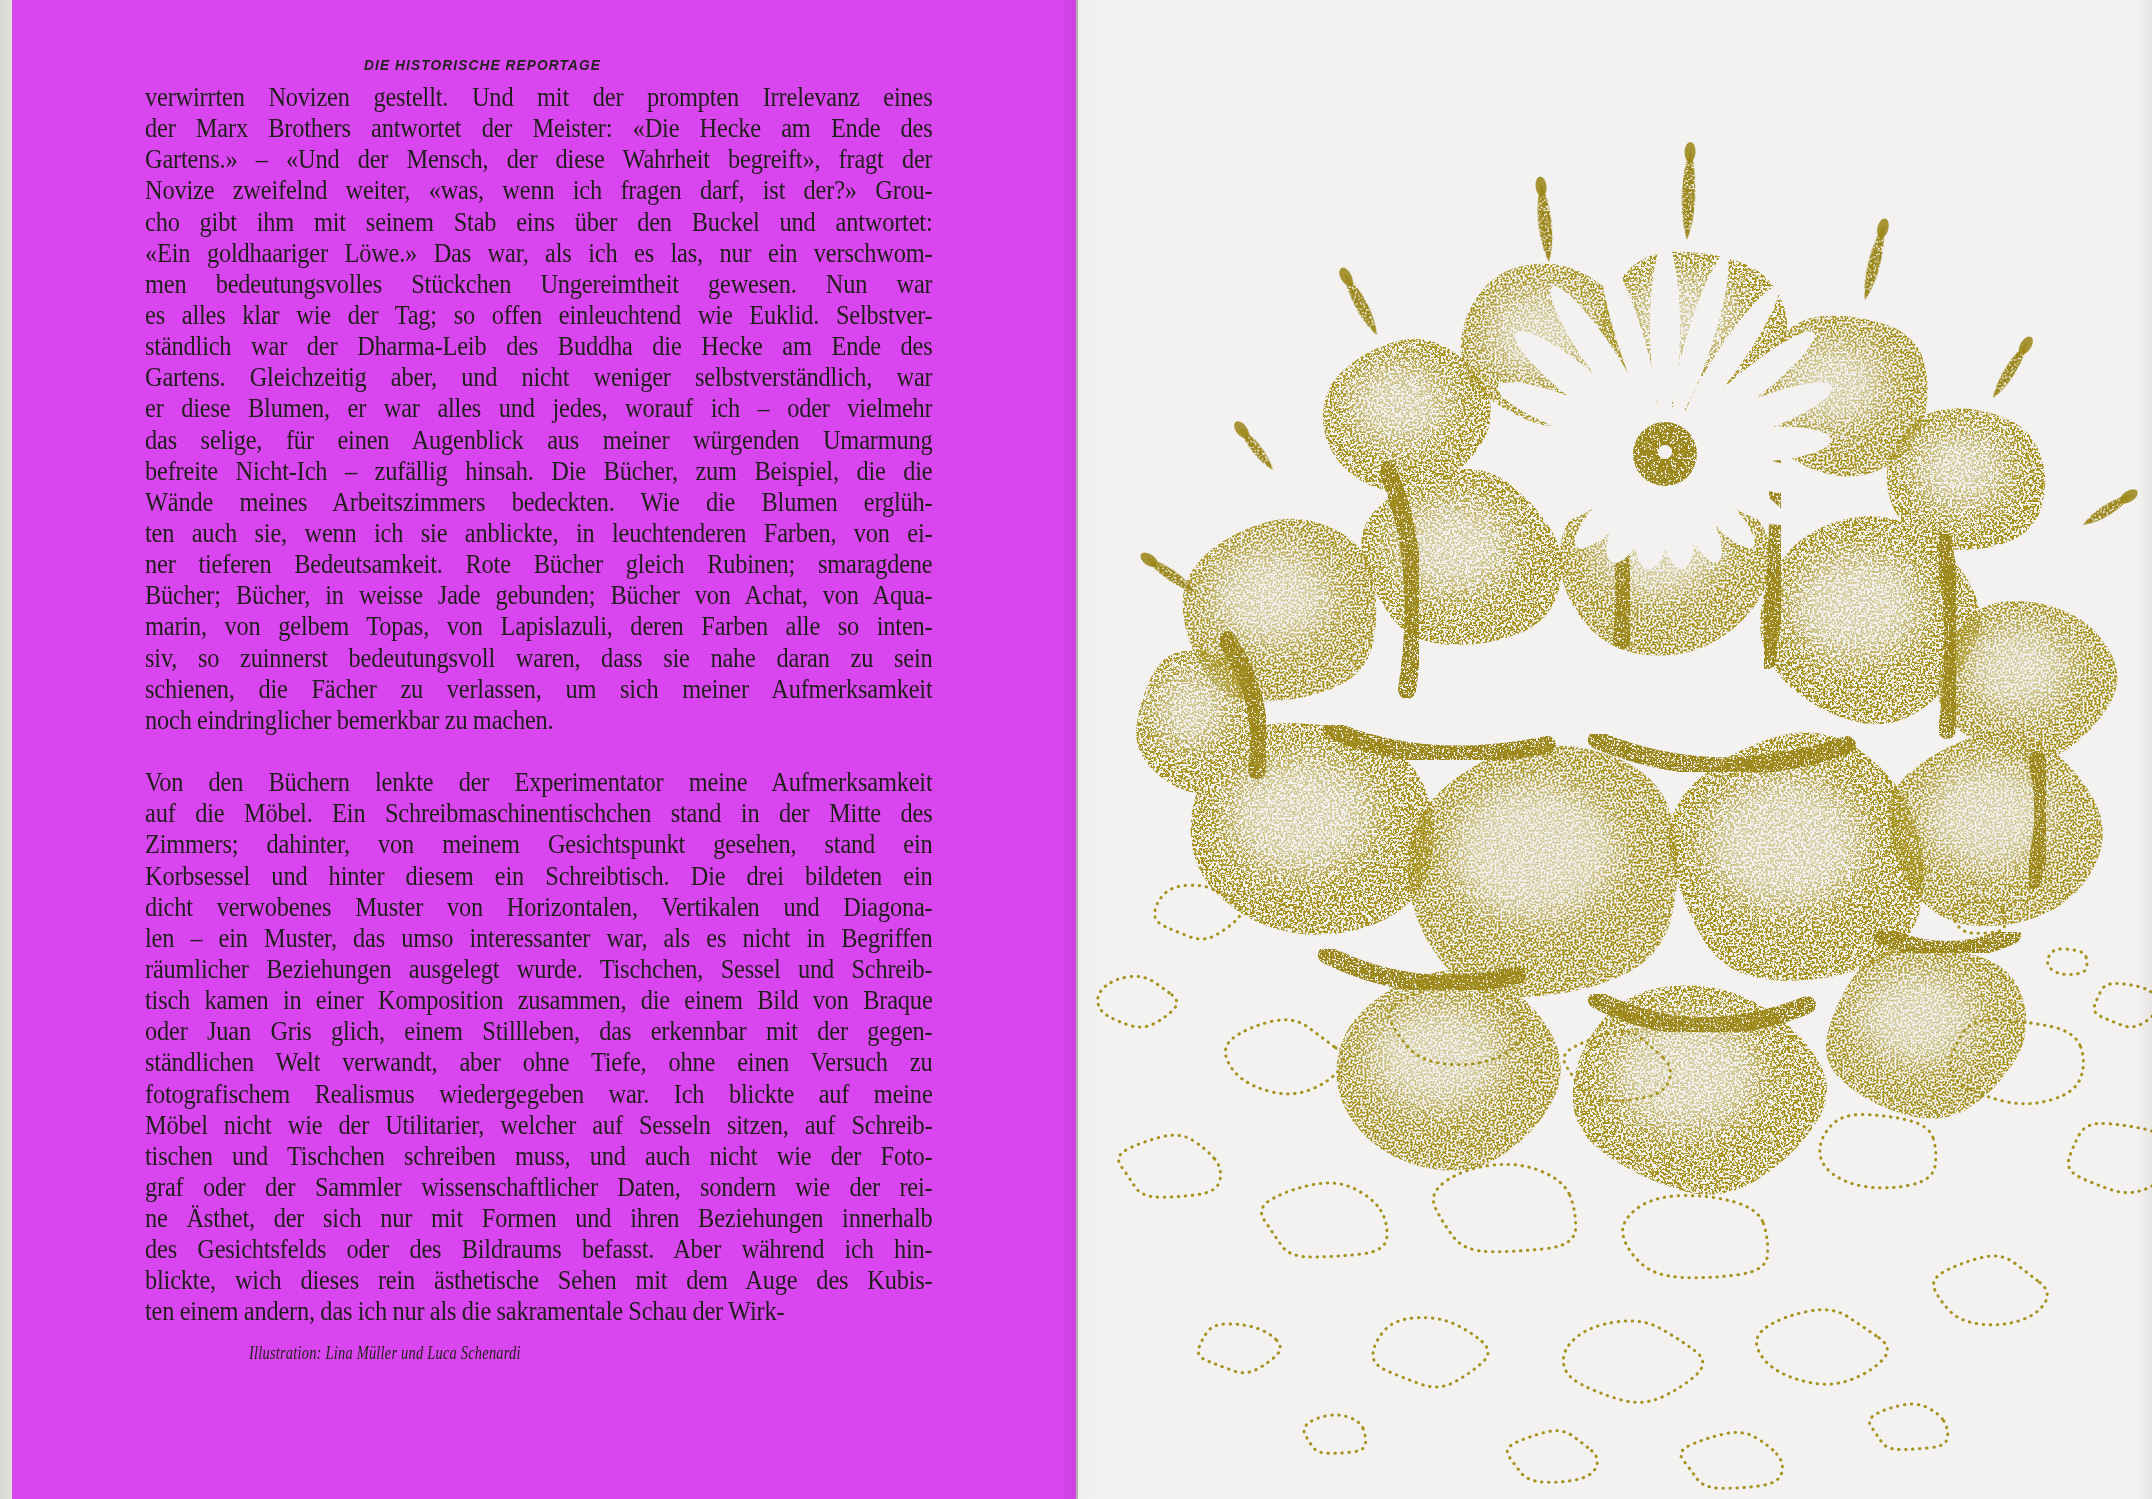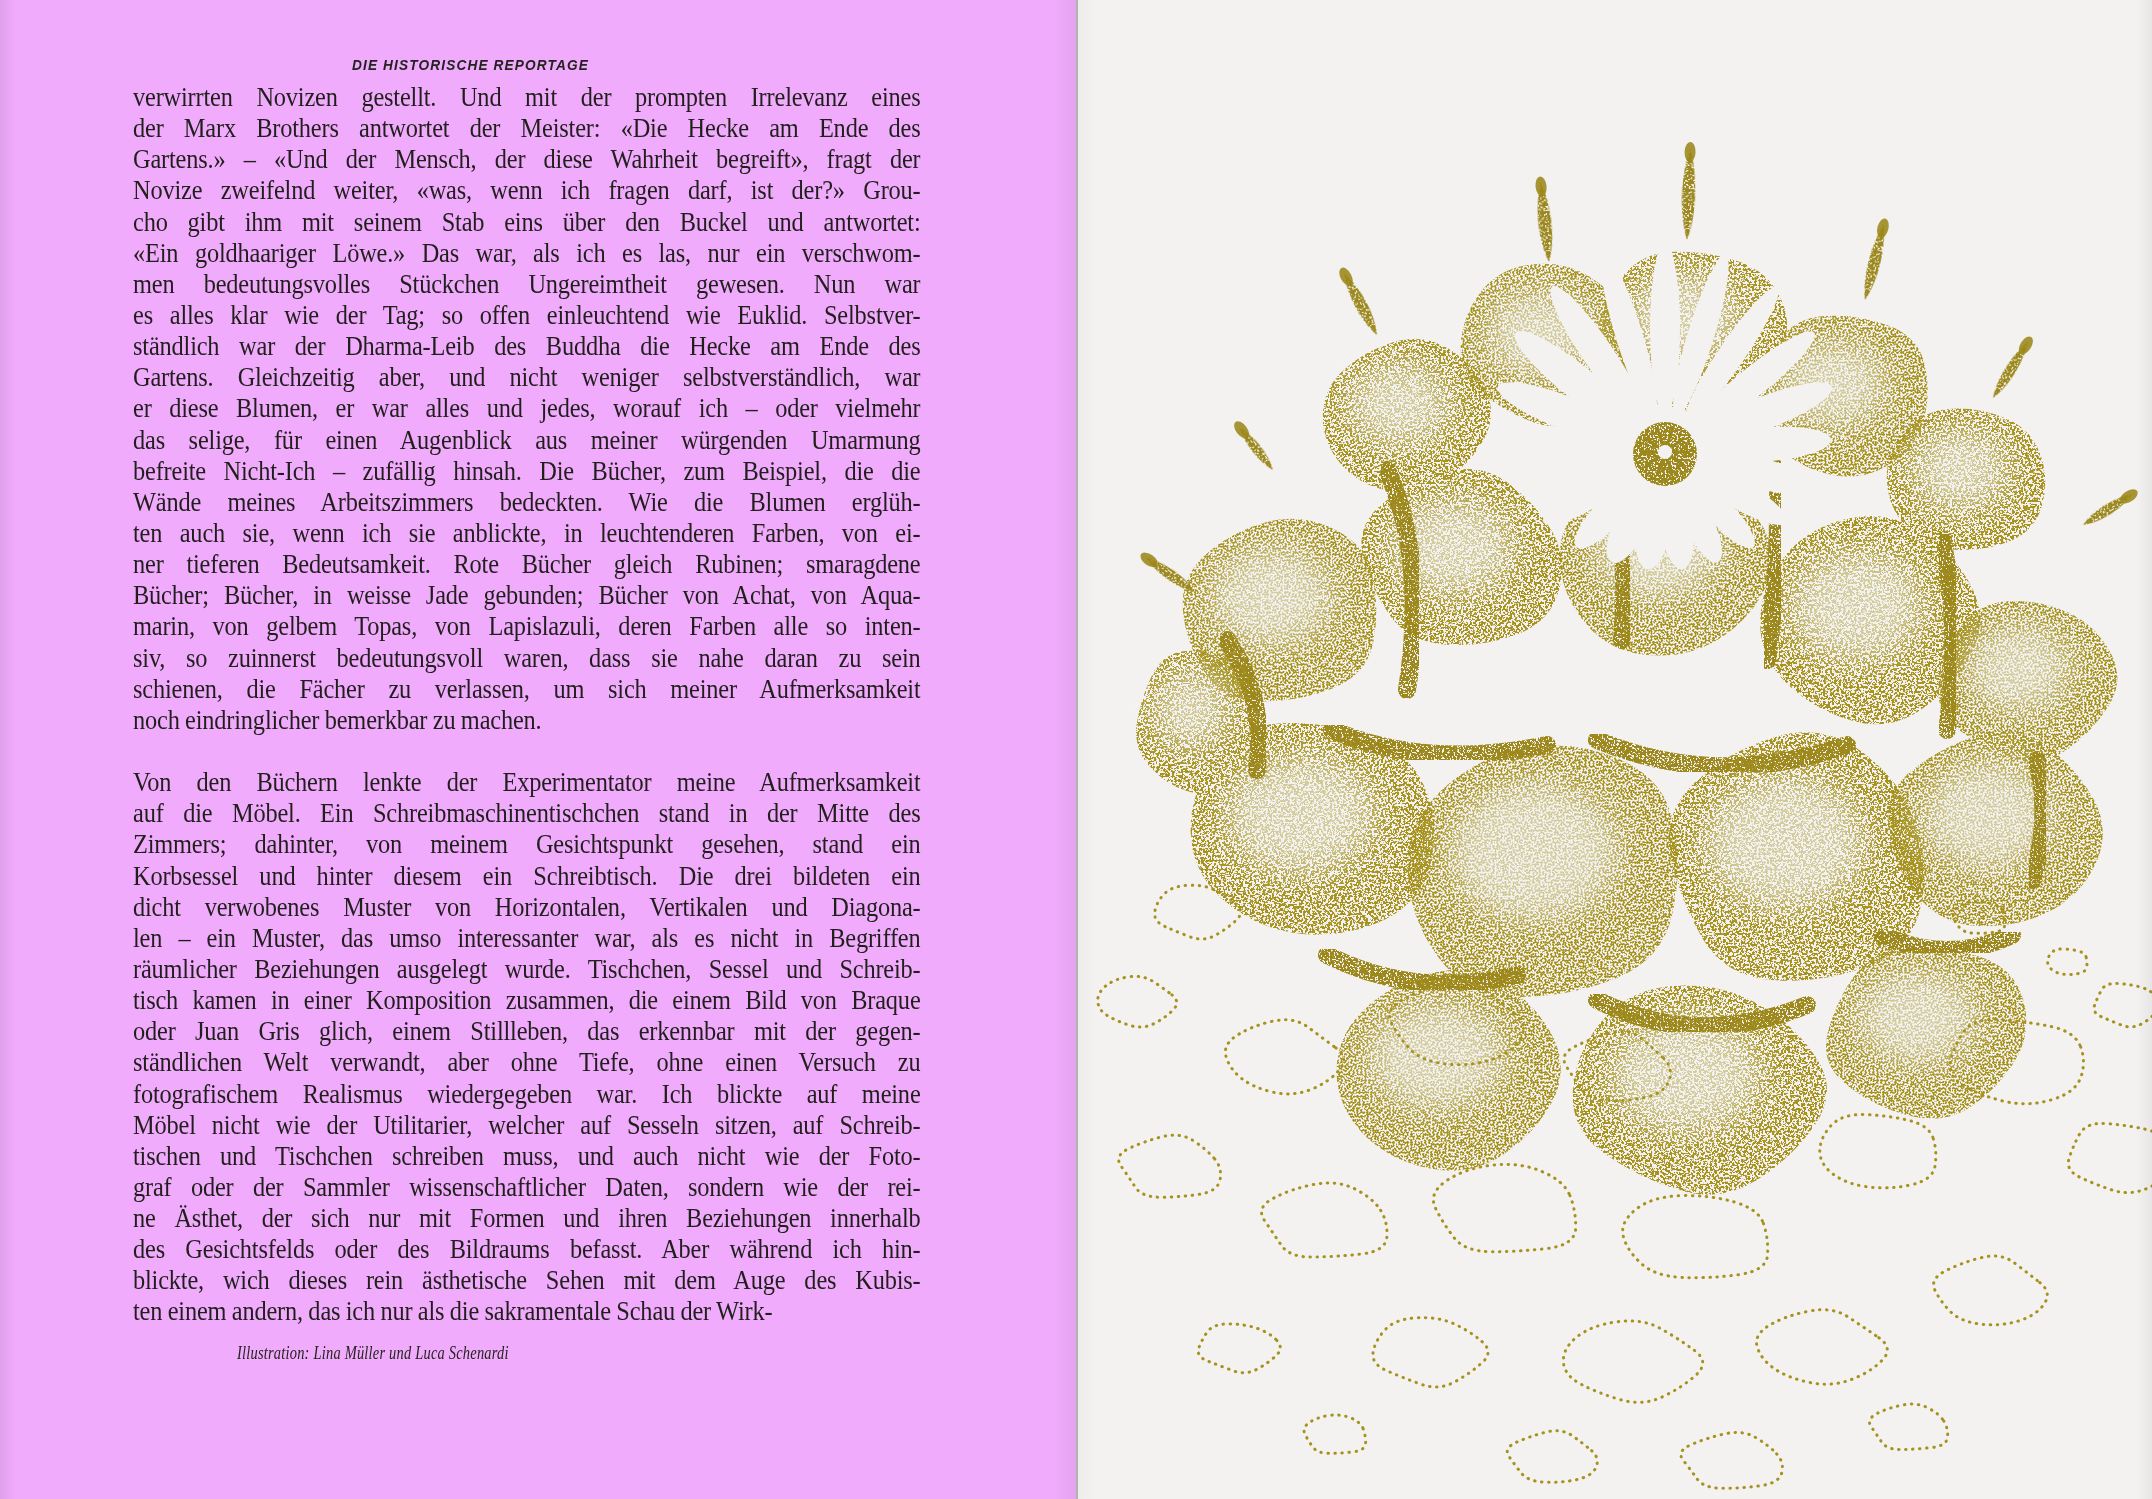--- a/index.html
+++ b/index.html
@@ -1,21 +1,21 @@
 <!DOCTYPE html>
 <html><head>
 <meta charset="utf-8">
 <style>
   html,body{margin:0;padding:0;background:#e8e6e3;}
   .spread{
     position:relative;width:2152px;height:1499px;overflow:hidden;
     font-family:"Liberation Serif","DejaVu Serif",serif;
   }
   .page{position:absolute;top:0;height:1499px;}
-  .page.left{left:0;width:1077px;background:#f0abfc;}
+  .page.left{left:12px;width:1077px;background:#d946ef;}
   .page.right{left:1077px;width:1075px;background:#f3f2f0;}
   .edge-shade-left{position:absolute;left:0;top:0;width:16px;height:1499px;
     background:linear-gradient(to right,rgba(0,0,0,.065),rgba(0,0,0,0));}
   .edge-shade-right{position:absolute;right:0;top:0;width:16px;height:1499px;
     background:linear-gradient(to left,rgba(0,0,0,.05),rgba(0,0,0,0));}
   .gutter{position:absolute;left:1055px;top:0;width:44px;height:1499px;
     background:linear-gradient(to right,rgba(0,0,0,0) 0%,rgba(0,0,0,.05) 46%,rgba(0,0,0,.02) 54%,rgba(0,0,0,0) 100%);}
   .gutter-line{position:absolute;left:1076px;top:0;width:2px;height:1499px;background:#b3b1ae;}
 
   .running-header{

